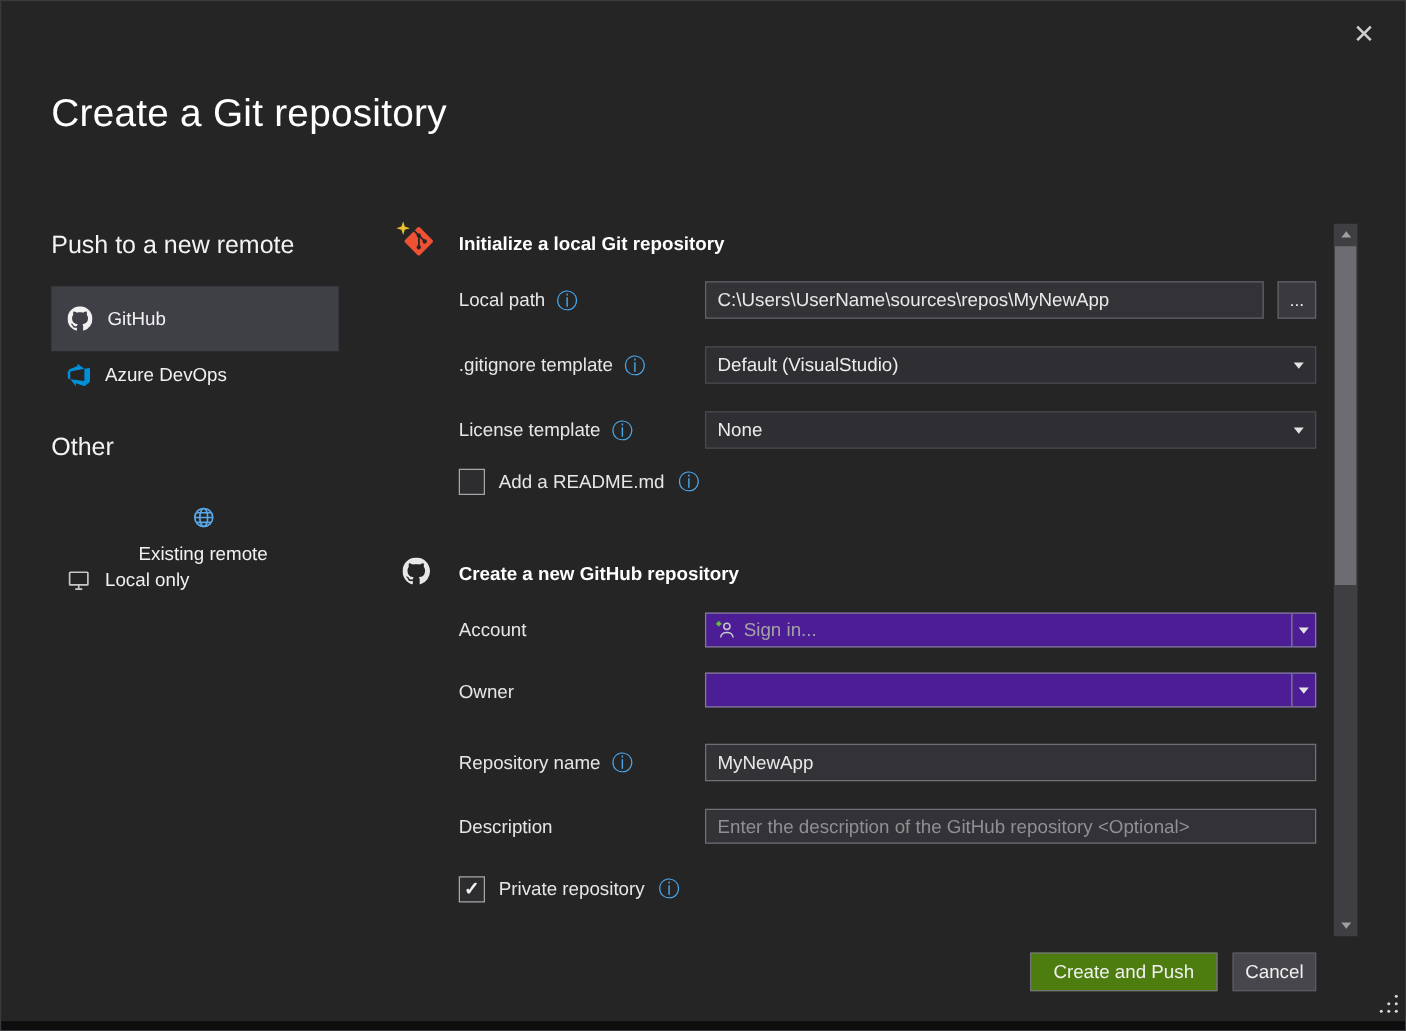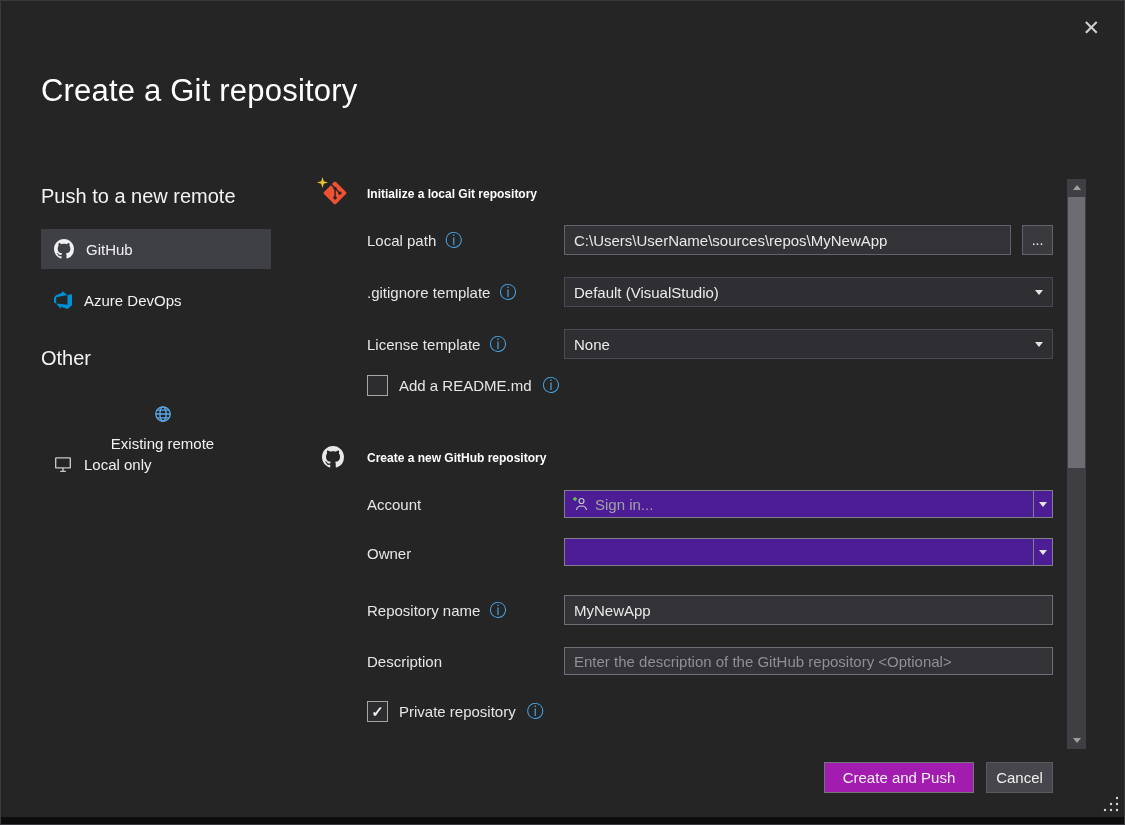--- a/index.html
+++ b/index.html
@@ -6,27 +6,27 @@
   body{width:1125px;height:825px;position:relative;font-family:"Liberation Sans",sans-serif;overflow:hidden;}
   .dialog{position:absolute;inset:0;background:#252526;border:1px solid #3a3a3e;box-sizing:border-box;color:#f1f1f1;}
   .dialog *{box-sizing:border-box;}
 
   .title{position:absolute;left:40px;top:72px;font-size:31px;font-weight:300;color:#ffffff;letter-spacing:.2px;}
   .close-btn{position:absolute;top:16px;right:24px;font-size:21px;color:#cfcfcf;cursor:pointer;line-height:1;}
 
   
   .side-head{position:absolute;left:40px;font-size:20px;color:#f3f3f3;}
   .side-item{position:absolute;left:40px;width:230px;height:42px;display:flex;align-items:center;gap:12px;padding-left:13px;font-size:15px;color:#f1f1f1;cursor:pointer;}
-  .side-item.selected{background:#3f3f46;height:40px;}
+  .side-item.selected{background:#3f3f46;height:52px;}
   .side-item svg{flex:0 0 auto;}
 
   
   .flabel{position:absolute;left:366px;display:flex;align-items:center;gap:9px;font-size:15px;color:#e6e6e6;height:30px;}
   .info{color:#4aa6e8;font-size:17px;line-height:1;cursor:default;}
-  .sec-head{position:absolute;left:366px;font-size:12px;font-weight:700;color:#ffffff;}
+  .sec-head{position:absolute;left:366px;font-size:15px;font-weight:700;color:#ffffff;}
 
   .text-input{position:absolute;height:30px;background:#333337;border:1px solid #62626a;color:#e8e8e8;font-size:15px;padding:0 9px;font-family:"Liberation Sans",sans-serif;outline:none;}
   .text-input::placeholder{color:#8f8f94;}
   .browse-btn{position:absolute;left:1021px;top:224px;width:31px;height:30px;background:#3a3a3e;border:1px solid #62626a;color:#f1f1f1;font-size:14px;cursor:pointer;font-family:"Liberation Sans",sans-serif;}
 
   .select{position:absolute;left:563px;width:489px;height:30px;background:#2f2f33;border:1px solid #4a4a50;display:flex;align-items:center;padding:0 9px;font-size:15px;color:#ececec;cursor:pointer;justify-content:space-between;}
   .select .sel-val{flex:1;}
   .caret-down{width:0;height:0;border-left:4px solid transparent;border-right:4px solid transparent;border-top:5px solid #e4e4e4;}
   .caret-up-g{width:0;height:0;border-left:4px solid transparent;border-right:4px solid transparent;border-bottom:5px solid #9d9da2;}
   .caret-down-g{width:0;height:0;border-left:4px solid transparent;border-right:4px solid transparent;border-top:5px solid #9d9da2;}
@@ -42,21 +42,21 @@
 
   
   .scrollbar{position:absolute;left:1066px;top:178px;width:19px;height:570px;background:#3e3e43;}
   .scroll-arrow{position:absolute;left:0;width:19px;height:17px;display:flex;align-items:center;justify-content:center;cursor:pointer;}
   .scroll-arrow.up{top:0;}
   .scroll-arrow.down{bottom:0;}
   .scroll-thumb{position:absolute;left:1px;top:18px;width:17px;height:271px;background:#6c6c72;cursor:pointer;}
 
   
   .btn{position:absolute;top:761px;height:31px;font-size:15px;color:#f1f1f1;cursor:pointer;font-family:"Liberation Sans",sans-serif;}
-  .btn-primary{left:823px;width:150px;background:#a21caf;border:1px solid #73737a;}
+  .btn-primary{left:823px;width:150px;background:#4d7c0f;border:1px solid #73737a;}
   .btn-cancel{left:985px;width:67px;background:#46464c;border:1px solid #5a5a60;}
 
   .bottom-strip{position:absolute;left:0;bottom:0;width:100%;height:7px;background:#0d0d0d;}
   .grip{position:absolute;right:3px;bottom:6px;cursor:nwse-resize;}
 
   .icon-abs{position:absolute;}
 </style>
 </head>
 <body>
 

